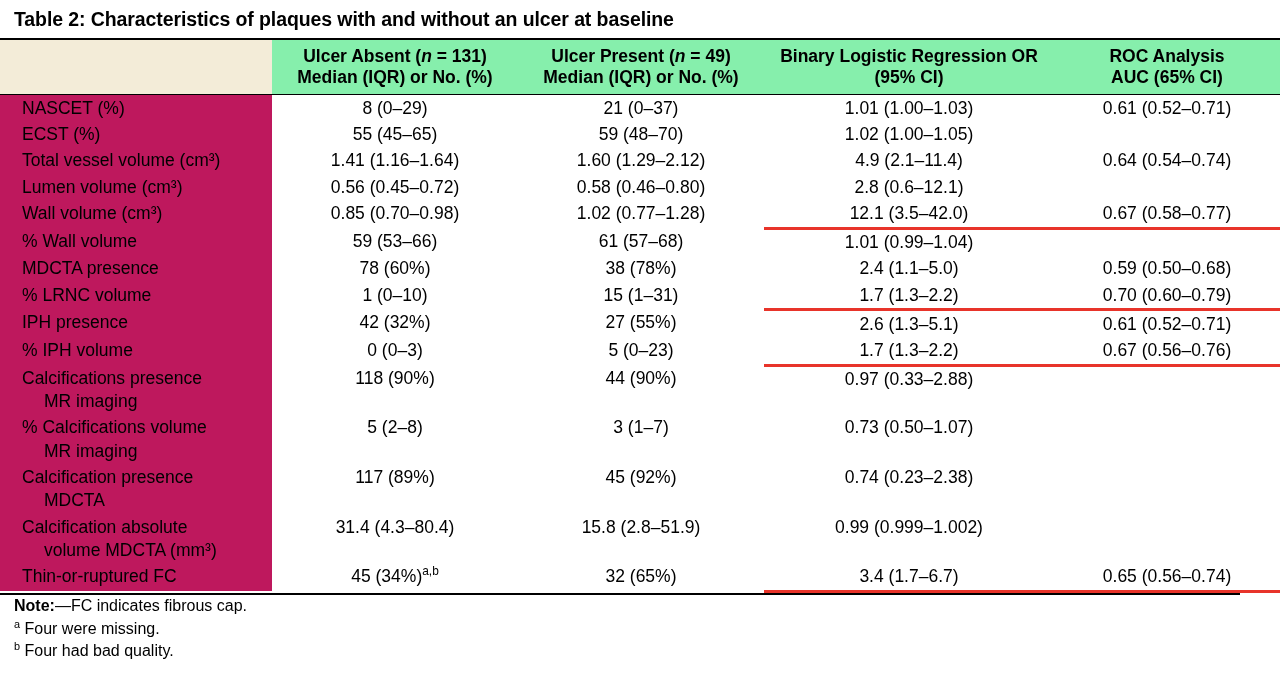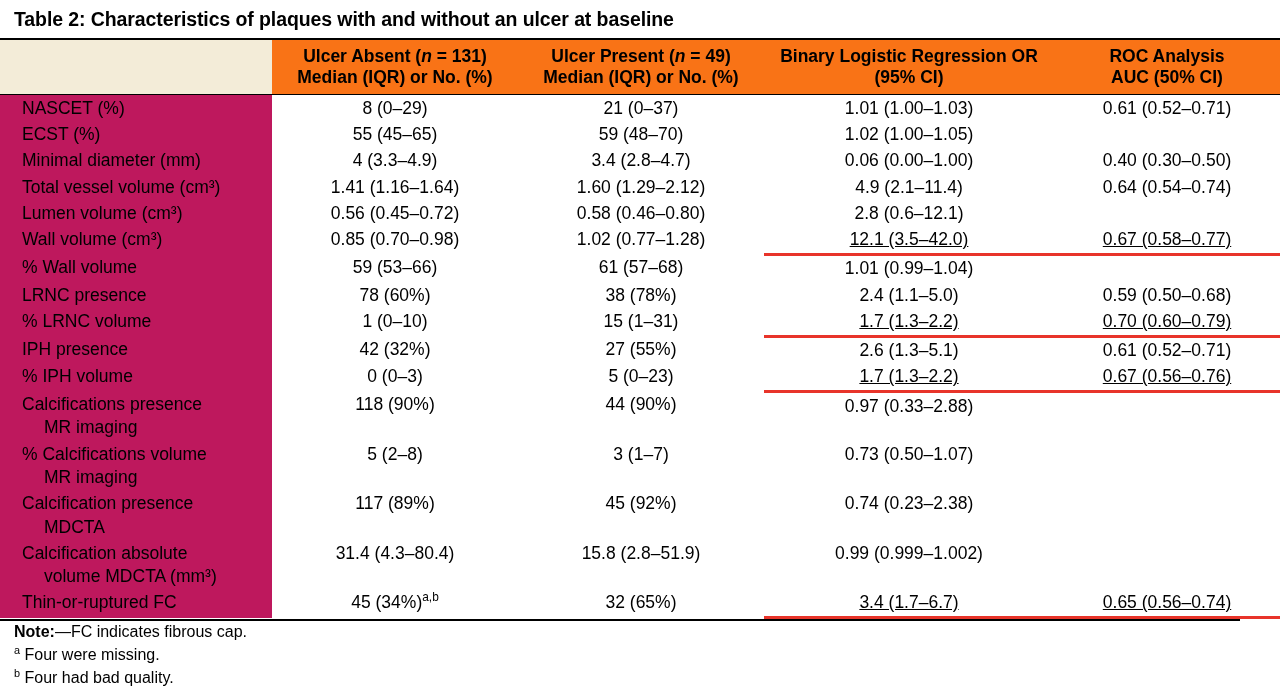--- a/index.html
+++ b/index.html
@@ -28,21 +28,21 @@
   }
   table.main {
     border-collapse: collapse;
     width: 1280px;
     table-layout: fixed;
   }
   .rule-top {
     border-top: 2.5px solid #000;
   }
   thead th {
-    background: #f97316;
+    background: #86efac;
     font-size: 17.5px;
     font-weight: bold;
     text-align: center;
     vertical-align: bottom;
     padding: 6px 4px 7px 4px;
     line-height: 1.18;
   }
   thead th.blank {
     background: #f3ecd8;
   }
@@ -63,21 +63,20 @@
   }
   td.num {
     text-align: center;
   }
   .indent {
     display: block;
     padding-left: 22px;
   }
   .underline-red {
     border-bottom: 3px solid #e8342a;
-    text-decoration: underline;
   }
   .notes {
     font-size: 16px;
     padding-left: 14px;
     line-height: 1.42;
   }
   .notes .bold { font-weight: bold; }
   sup { font-size: 0.68em; vertical-align: super; line-height: 0; }
   .it { font-style: italic; }
   .col1 { width: 272px; }
@@ -115,47 +114,40 @@
         <th>
           <span><span class="hdr1">Ulcer Present (<span class="it">n</span> = 49)</span></span><br>
           <span>Median (IQR) or No. (%)</span>
         </th>
         <th>
           <span>Binary Logistic Regression OR</span><br>
           <span>(95% CI)</span>
         </th>
         <th>
           <span>ROC Analysis</span><br>
-          <span>AUC (50% CI)</span>
+          <span>AUC (65% CI)</span>
         </th>
       </tr>
     </thead>
     <tbody>
         <tr>
           <td class="label">NASCET (%)</td>
           <td class="num"><span>8 (0–29)</span></td>
           <td class="num"><span>21 (0–37)</span></td>
           <td class="num"><span>1.01 (1.00–1.03)</span></td>
           <td class="num"><span>0.61 (0.52–0.71)</span></td>
         </tr>
         <tr>
           <td class="label">ECST (%)</td>
           <td class="num"><span>55 (45–65)</span></td>
           <td class="num"><span>59 (48–70)</span></td>
           <td class="num"><span>1.02 (1.00–1.05)</span></td>
           <td class="num"><span></span></td>
         </tr>
         <tr>
-          <td class="label">Minimal diameter (mm)</td>
-          <td class="num"><span>4 (3.3–4.9)</span></td>
-          <td class="num"><span>3.4 (2.8–4.7)</span></td>
-          <td class="num"><span>0.06 (0.00–1.00)</span></td>
-          <td class="num"><span>0.40 (0.30–0.50)</span></td>
-        </tr>
-        <tr>
           <td class="label">Total vessel volume (cm³)</td>
           <td class="num"><span>1.41 (1.16–1.64)</span></td>
           <td class="num"><span>1.60 (1.29–2.12)</span></td>
           <td class="num"><span>4.9 (2.1–11.4)</span></td>
           <td class="num"><span>0.64 (0.54–0.74)</span></td>
         </tr>
         <tr>
           <td class="label">Lumen volume (cm³)</td>
           <td class="num"><span>0.56 (0.45–0.72)</span></td>
           <td class="num"><span>0.58 (0.46–0.80)</span></td>
@@ -170,21 +162,21 @@
           <td class="num underline-red"><span>0.67 (0.58–0.77)</span></td>
         </tr>
         <tr>
           <td class="label">% Wall volume</td>
           <td class="num"><span>59 (53–66)</span></td>
           <td class="num"><span>61 (57–68)</span></td>
           <td class="num"><span>1.01 (0.99–1.04)</span></td>
           <td class="num"><span></span></td>
         </tr>
         <tr>
-          <td class="label">LRNC presence</td>
+          <td class="label">MDCTA presence</td>
           <td class="num"><span>78 (60%)</span></td>
           <td class="num"><span>38 (78%)</span></td>
           <td class="num"><span>2.4 (1.1–5.0)</span></td>
           <td class="num"><span>0.59 (0.50–0.68)</span></td>
         </tr>
         <tr>
           <td class="label">% LRNC volume</td>
           <td class="num"><span>1 (0–10)</span></td>
           <td class="num"><span>15 (1–31)</span></td>
           <td class="num underline-red"><span>1.7 (1.3–2.2)</span></td>

